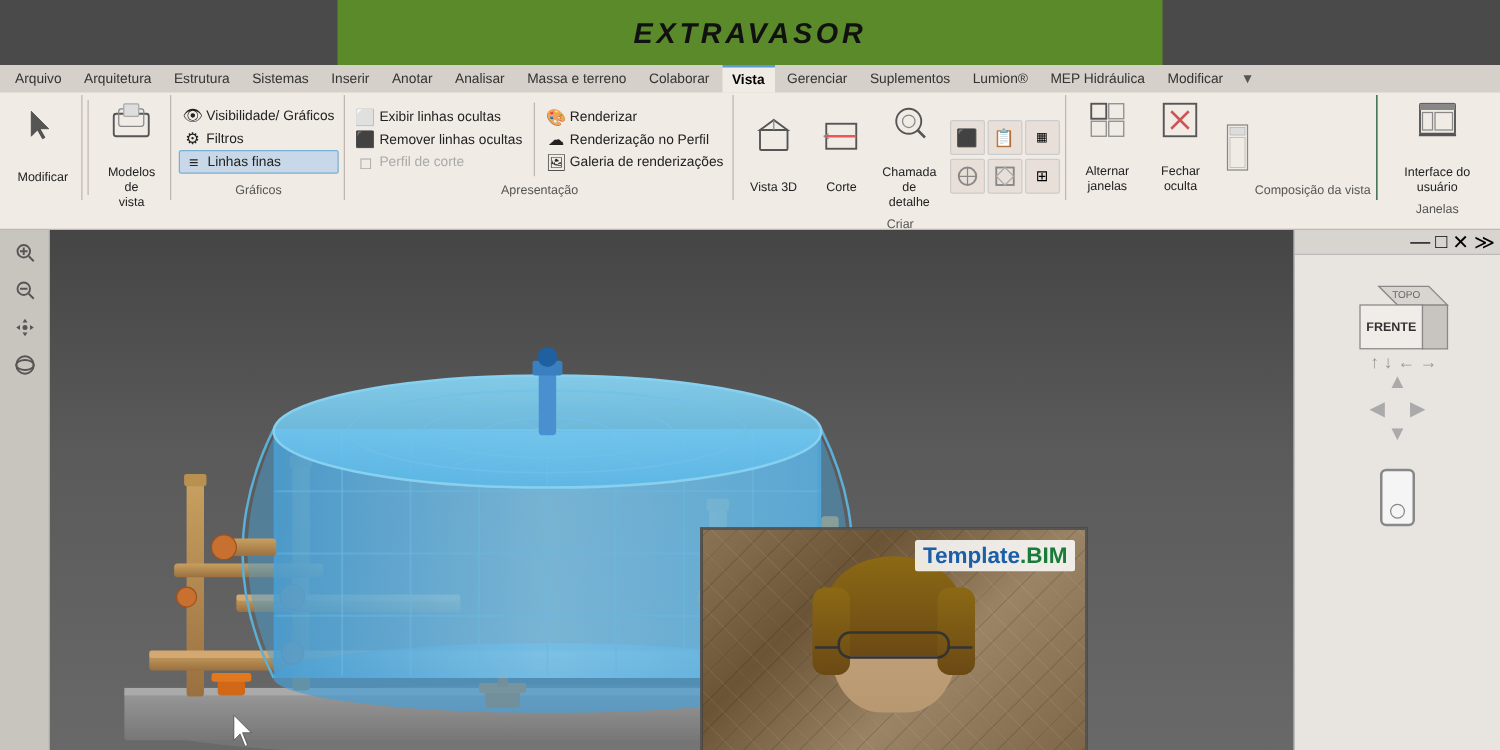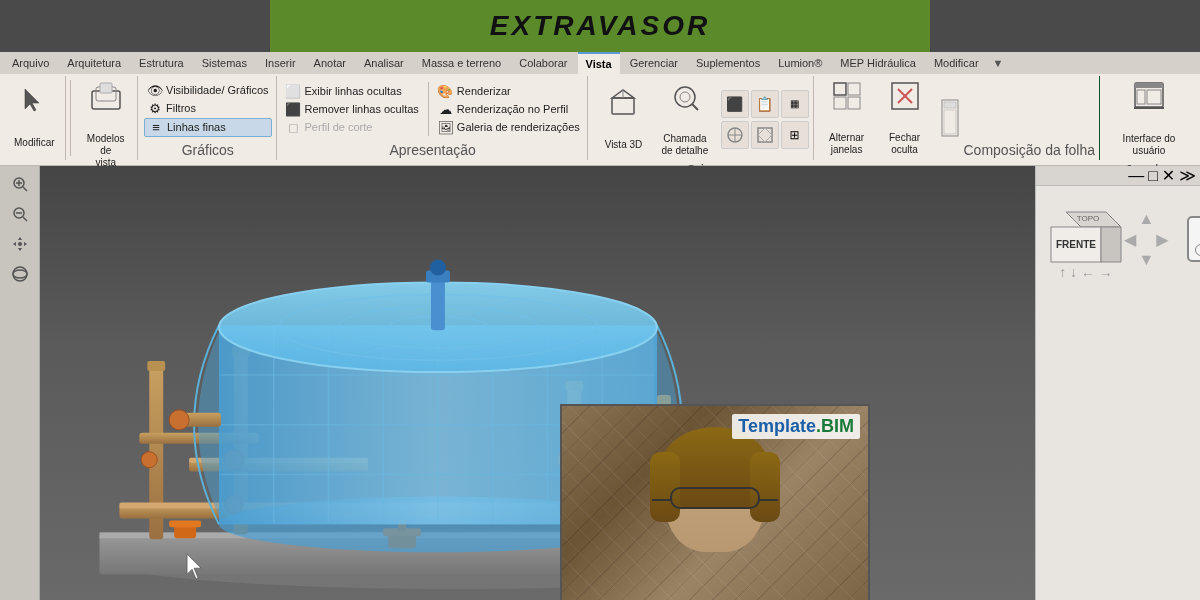--- a/index.html
+++ b/index.html
@@ -23,32 +23,32 @@
     }
     .title-banner-green {
       background: #5a8a2a;
       width: 660px;
       height: 52px;
       display: flex;
       align-items: center;
       justify-content: center;
     }
     .title-text {
-      font-size: 28px;
+      font-size: 23px;
       font-weight: 900;
       color: #111;
       letter-spacing: 3px;
       font-style: italic;
     }
 
     
     .ribbon {
       background: #f0ebe5;
       border-bottom: 1px solid #c0b8b0;
-      height: 114px;
+      height: 132px;
     }
     .ribbon-tabs {
       background: #d6d0ca;
       height: 22px;
       display: flex;
       align-items: center;
       padding-left: 4px;
       font-size: 11px;
       gap: 2px;
     }
@@ -68,21 +68,21 @@
       border-top: 2px solid #5b9bd5;
     }
     .ribbon-content {
       display: flex;
       align-items: stretch;
       height: 88px;
       padding: 2px 4px;
       gap: 2px;
     }
     .ribbon-group-label {
-      font-size: 14px;
+      font-size: 10px;
       color: #555;
       margin-top: auto;
       padding-top: 2px;
       text-align: center;
     }
     .ribbon-btn-large {
       display: flex;
       flex-direction: column;
       align-items: center;
       justify-content: center;
@@ -194,21 +194,21 @@
       display: flex;
       align-items: center;
       justify-content: flex-end;
       padding-right: 4px;
       gap: 4px;
       background: #d8d4d0;
       border-bottom: 1px solid #bbb;
     }
     .view-cube-area {
       display: flex;
-      flex-direction: row;
+      flex-direction: column;
       align-items: center;
       padding: 20px 10px 10px;
       gap: 8px;
     }
     .view-cube {
       width: 70px;
       height: 65px;
       position: relative;
     }
 
@@ -497,20 +497,31 @@
               <rect x="4" y="10" width="22" height="16" rx="1" fill="none" stroke="#555" stroke-width="1.5"></rect>
               <polygon points="4,10 15,2 26,10" fill="none" stroke="#555" stroke-width="1.5"></polygon>
               <line x1="15" y1="2" x2="15" y2="10" stroke="#888" stroke-width="1"></line>
             </svg>
           </div>
           <span class="btn-label">Vista 3D</span>
         </div>
         <div class="ribbon-btn-large">
           <div class="icon-large">
             <svg width="30" height="30" viewBox="0 0 30 30">
+              <rect x="3" y="5" width="24" height="20" fill="none" stroke="#555" stroke-width="1.5"></rect>
+              <line x1="3" y1="15" x2="27" y2="15" stroke="#e55" stroke-width="2"></line>
+              <line x1="1" y1="15" x2="5" y2="13" stroke="#888" stroke-width="1"></line>
+              <line x1="1" y1="15" x2="5" y2="17" stroke="#888" stroke-width="1"></line>
+            </svg>
+          </div>
+          <span class="btn-label">Corte</span>
+        </div>
+        <div class="ribbon-btn-large">
+          <div class="icon-large">
+            <svg width="30" height="30" viewBox="0 0 30 30">
               <circle cx="15" cy="15" r="10" fill="none" stroke="#555" stroke-width="1.5"></circle>
               <circle cx="15" cy="15" r="5" fill="none" stroke="#888" stroke-width="1"></circle>
               <line x1="22" y1="22" x2="28" y2="28" stroke="#555" stroke-width="2"></line>
             </svg>
           </div>
           <span class="btn-label">Chamada de detalhe</span>
         </div>
 
         <div style="display:flex; flex-direction:column; gap:1px; justify-content:center; margin-left:4px;">
           <div style="display:flex; gap:2px;">
@@ -563,21 +574,21 @@
           <span class="btn-label">Fechar oculta</span>
         </div>
         <div style="width:28px; height:50px; display:flex; align-items:center; justify-content:center;">
           <svg width="20" height="40" viewBox="0 0 20 40">
             <rect x="2" y="2" width="16" height="36" fill="none" stroke="#888" stroke-width="1"></rect>
             <rect x="4" y="4" width="12" height="6" fill="#ddd" stroke="#aaa" stroke-width="0.5"></rect>
             <rect x="4" y="12" width="12" height="24" fill="none" stroke="#aaa" stroke-width="0.5"></rect>
           </svg>
         </div>
       </div>
-      <div class="ribbon-group-label">Composição da folha</div>
+      <div class="ribbon-group-label">Composição da vista</div>
     </div>
 
     <div style="display:flex; flex-direction:column; padding:2px 4px;">
       <div style="display:flex; gap:4px; flex:1; align-items:center;">
         <div class="ribbon-btn-large">
           <div class="icon-large">
             <svg width="30" height="30" viewBox="0 0 30 30">
               <rect x="1" y="1" width="28" height="24" rx="1" fill="none" stroke="#555" stroke-width="1.5"></rect>
               <rect x="1" y="1" width="28" height="5" fill="#888"></rect>
               <rect x="3" y="8" width="8" height="14" fill="none" stroke="#888" stroke-width="1"></rect>

